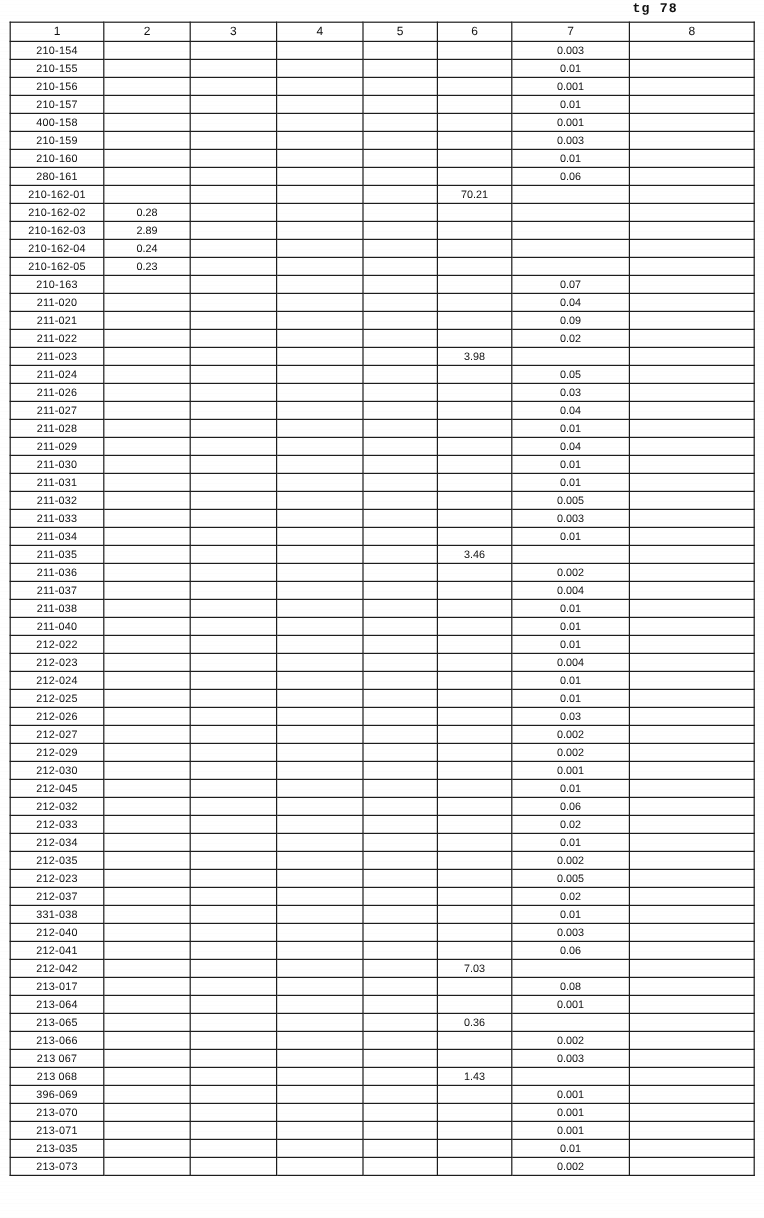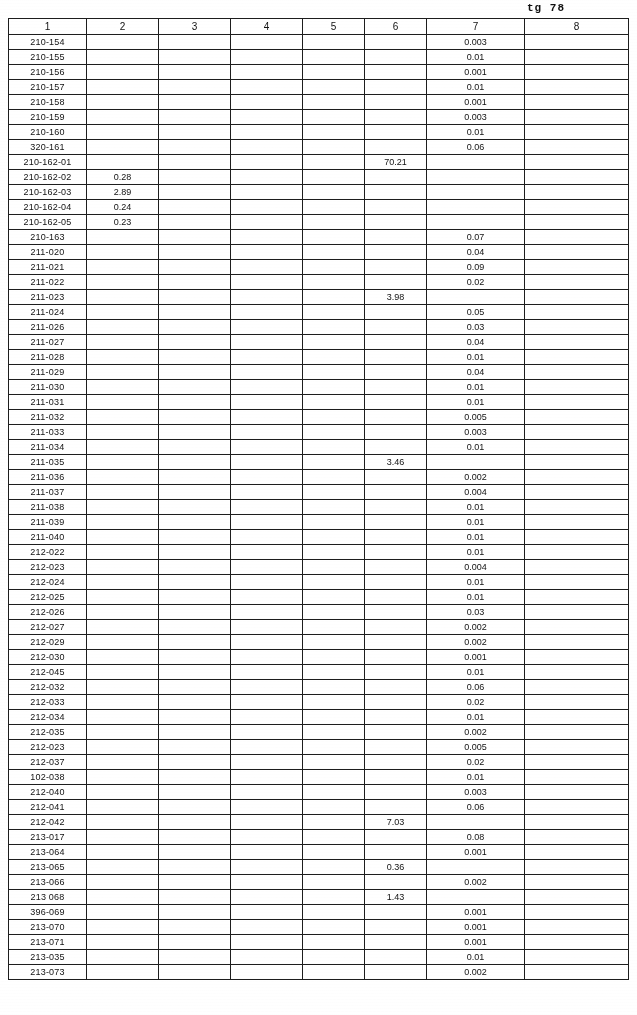--- a/index.html
+++ b/index.html
@@ -155,21 +155,21 @@
             <td class="code">210-157</td>
             <td class="val"></td>
             <td class="val"></td>
             <td class="val"></td>
             <td class="val"></td>
             <td class="val"></td>
             <td class="val">0.01</td>
             <td class="val"></td>
           </tr>
           <tr>
-            <td class="code">210-158</td>
+            <td class="code">400-158</td>
             <td class="val"></td>
             <td class="val"></td>
             <td class="val"></td>
             <td class="val"></td>
             <td class="val"></td>
             <td class="val">0.001</td>
             <td class="val"></td>
           </tr>
           <tr>
             <td class="code">210-159</td>
@@ -185,21 +185,21 @@
             <td class="code">210-160</td>
             <td class="val"></td>
             <td class="val"></td>
             <td class="val"></td>
             <td class="val"></td>
             <td class="val"></td>
             <td class="val">0.01</td>
             <td class="val"></td>
           </tr>
           <tr>
-            <td class="code">320-161</td>
+            <td class="code">280-161</td>
             <td class="val"></td>
             <td class="val"></td>
             <td class="val"></td>
             <td class="val"></td>
             <td class="val"></td>
             <td class="val">0.06</td>
             <td class="val"></td>
           </tr>
           <tr>
             <td class="code">210-162-01</td>
@@ -435,30 +435,20 @@
             <td class="code">211-038</td>
             <td class="val"></td>
             <td class="val"></td>
             <td class="val"></td>
             <td class="val"></td>
             <td class="val"></td>
             <td class="val">0.01</td>
             <td class="val"></td>
           </tr>
           <tr>
-            <td class="code">211-039</td>
-            <td class="val"></td>
-            <td class="val"></td>
-            <td class="val"></td>
-            <td class="val"></td>
-            <td class="val"></td>
-            <td class="val">0.01</td>
-            <td class="val"></td>
-          </tr>
-          <tr>
             <td class="code">211-040</td>
             <td class="val"></td>
             <td class="val"></td>
             <td class="val"></td>
             <td class="val"></td>
             <td class="val"></td>
             <td class="val">0.01</td>
             <td class="val"></td>
           </tr>
           <tr>
@@ -605,21 +595,21 @@
             <td class="code">212-037</td>
             <td class="val"></td>
             <td class="val"></td>
             <td class="val"></td>
             <td class="val"></td>
             <td class="val"></td>
             <td class="val">0.02</td>
             <td class="val"></td>
           </tr>
           <tr>
-            <td class="code">102-038</td>
+            <td class="code">331-038</td>
             <td class="val"></td>
             <td class="val"></td>
             <td class="val"></td>
             <td class="val"></td>
             <td class="val"></td>
             <td class="val">0.01</td>
             <td class="val"></td>
           </tr>
           <tr>
             <td class="code">212-040</td>
@@ -682,20 +672,30 @@
             <td class="val"></td>
           </tr>
           <tr>
             <td class="code">213-066</td>
             <td class="val"></td>
             <td class="val"></td>
             <td class="val"></td>
             <td class="val"></td>
             <td class="val"></td>
             <td class="val">0.002</td>
+            <td class="val"></td>
+          </tr>
+          <tr>
+            <td class="code">213 067</td>
+            <td class="val"></td>
+            <td class="val"></td>
+            <td class="val"></td>
+            <td class="val"></td>
+            <td class="val"></td>
+            <td class="val">0.003</td>
             <td class="val"></td>
           </tr>
           <tr>
             <td class="code">213 068</td>
             <td class="val"></td>
             <td class="val"></td>
             <td class="val"></td>
             <td class="val"></td>
             <td class="val">1.43</td>
             <td class="val"></td>

